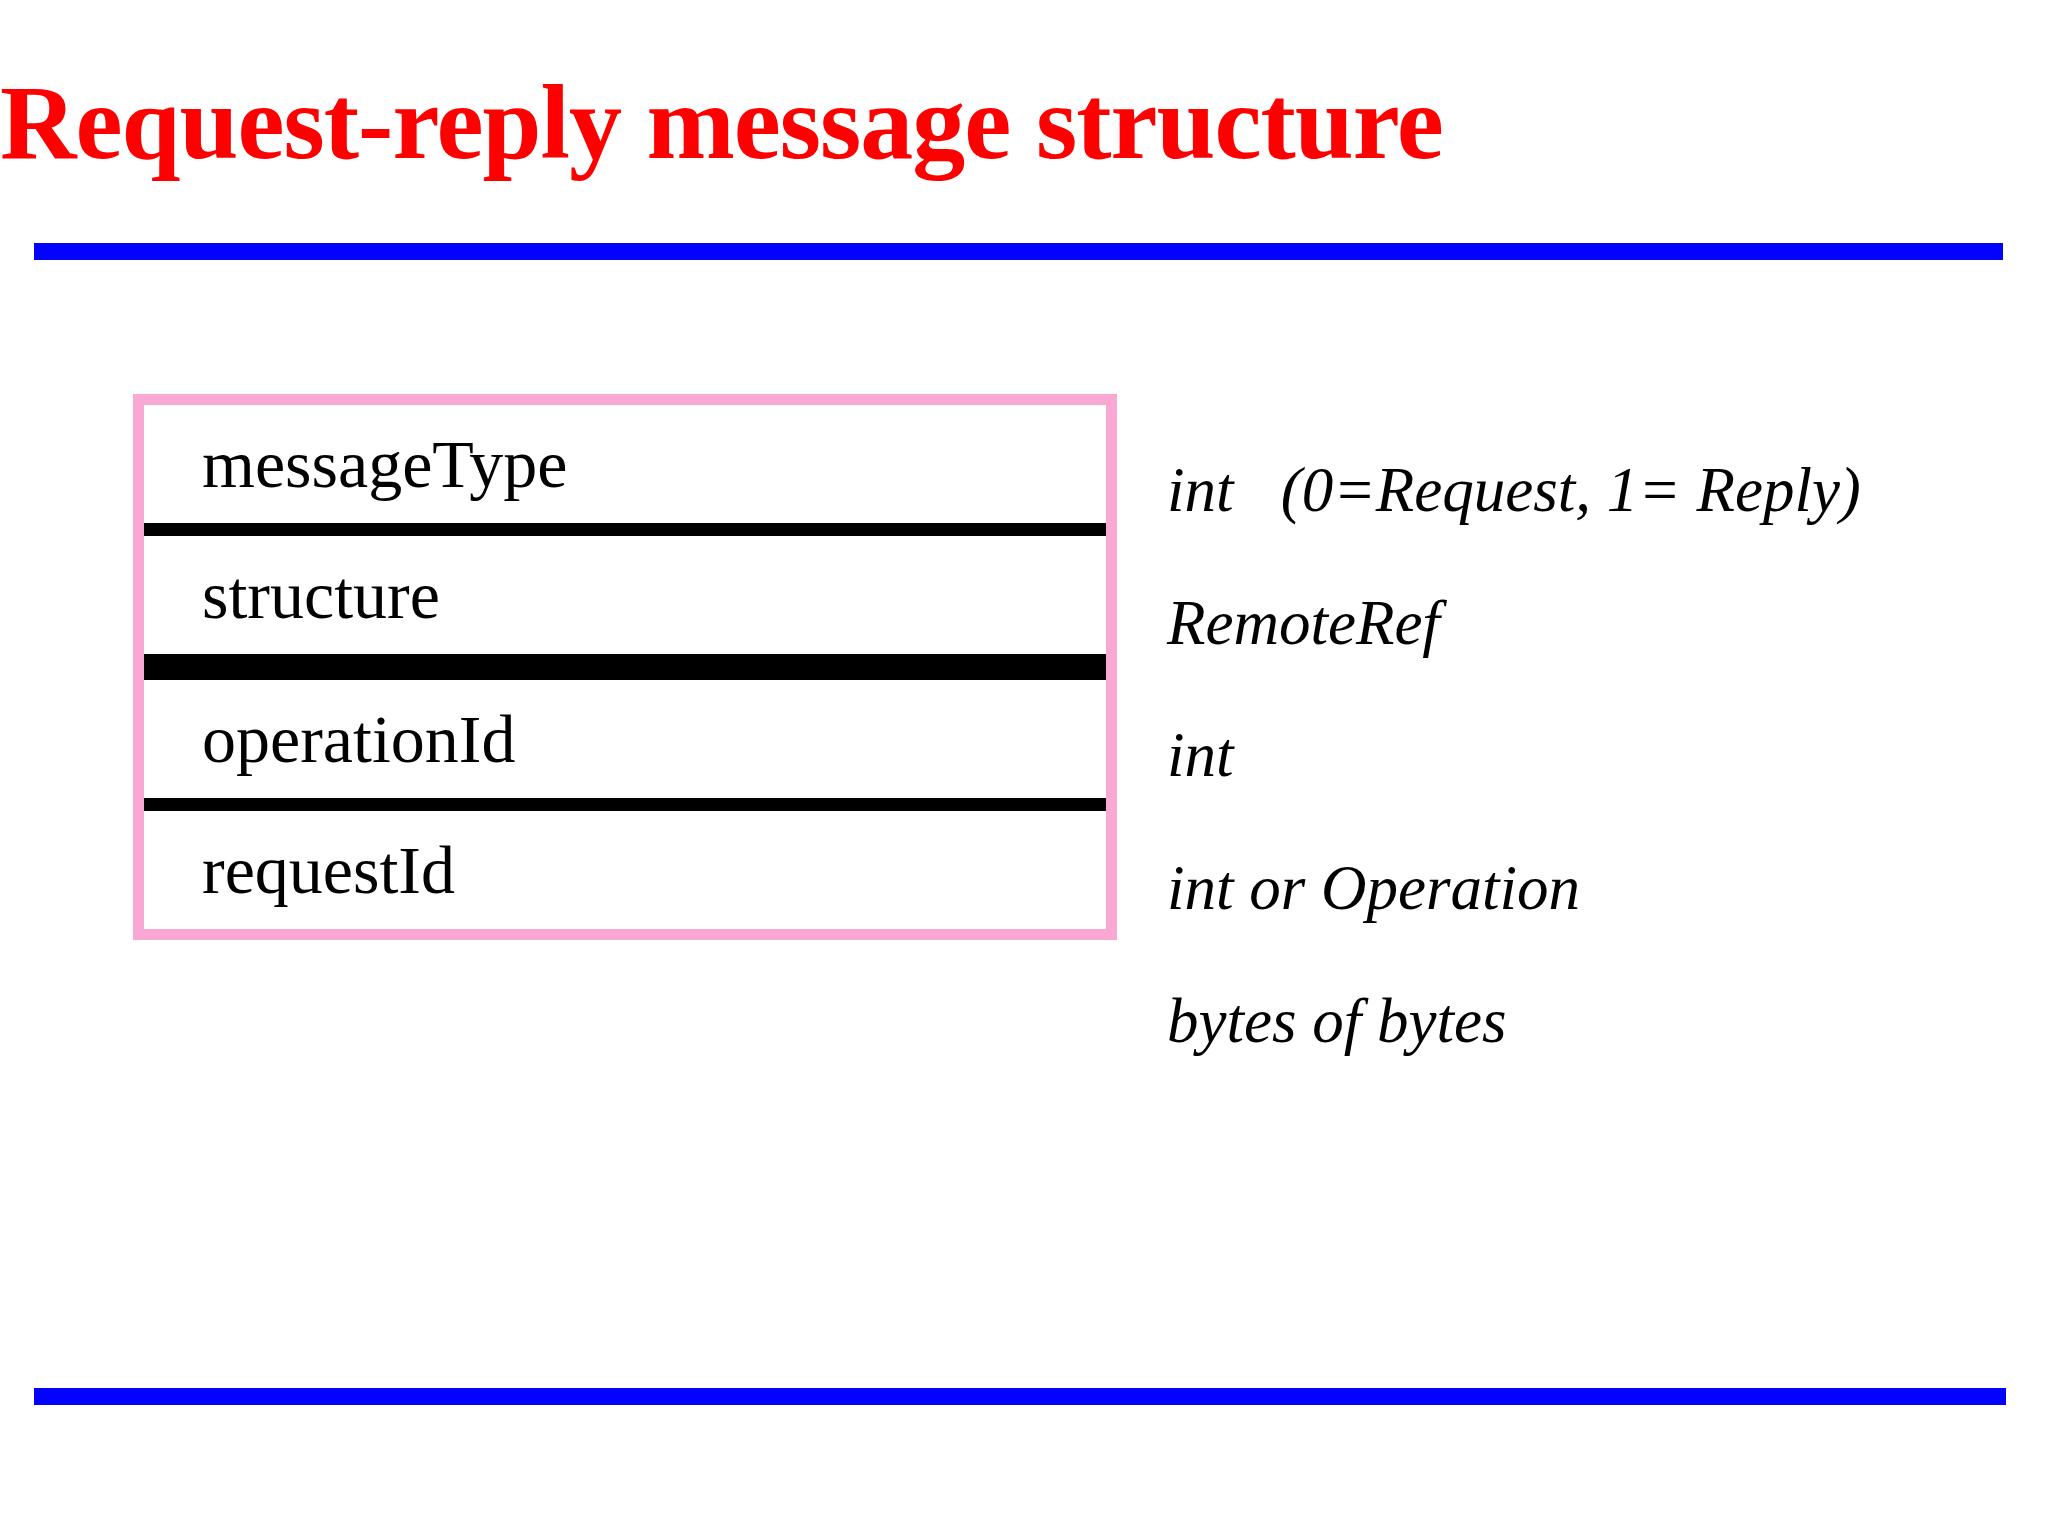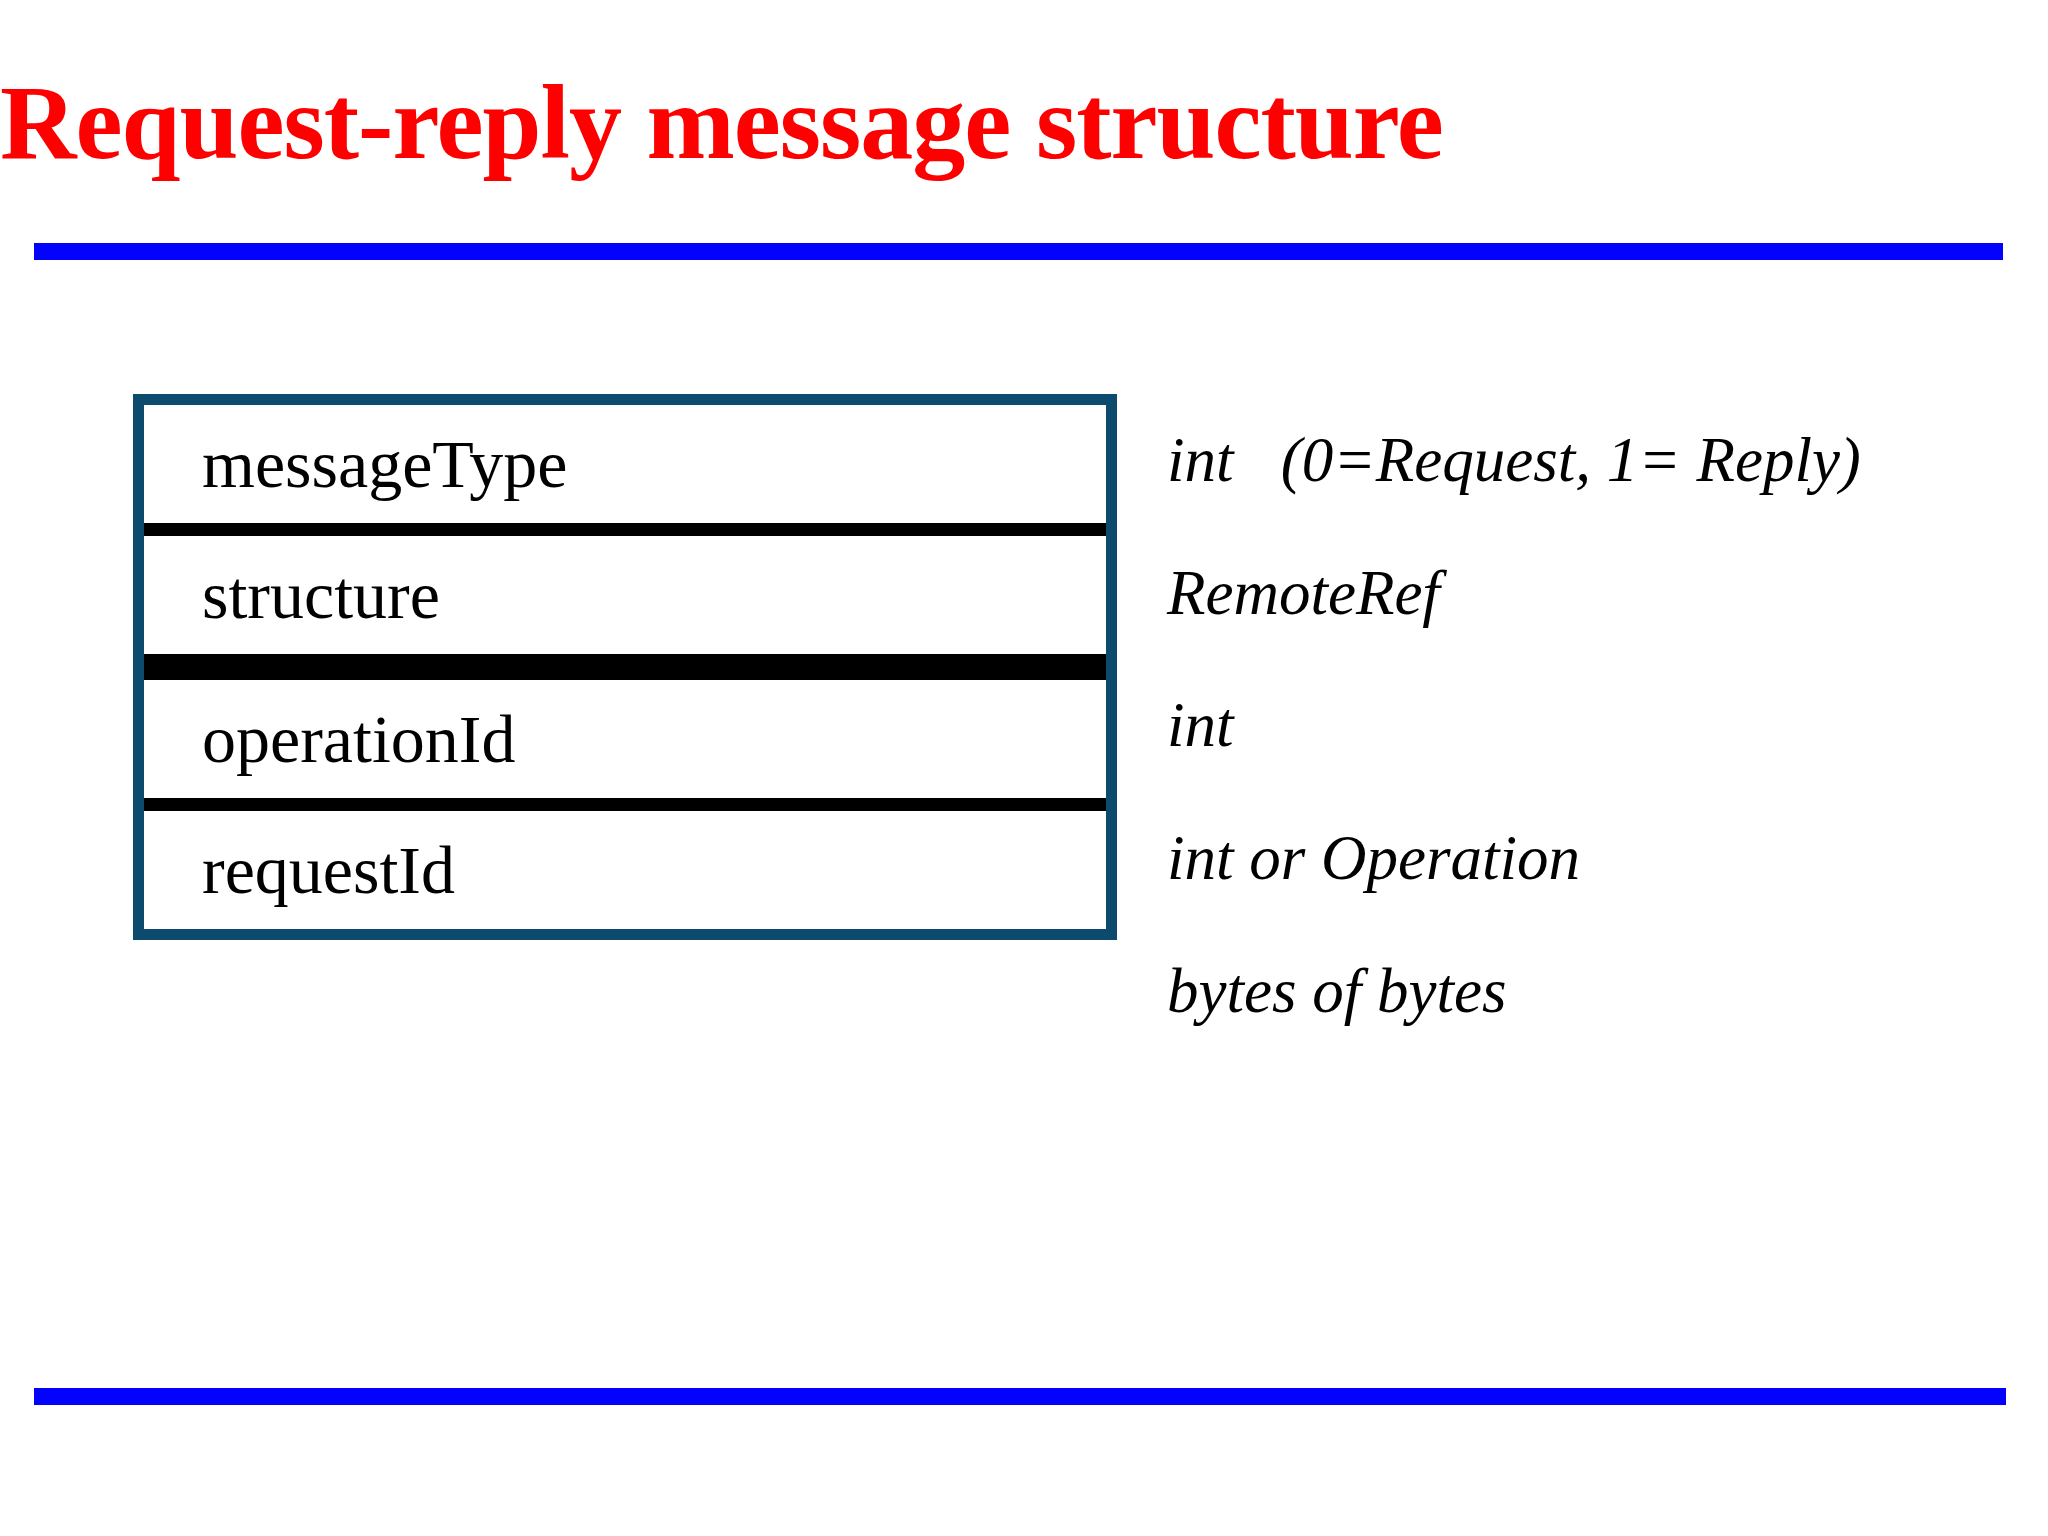--- a/index.html
+++ b/index.html
@@ -48,21 +48,21 @@
     width: 1972px;
   }
 
   
   .field-table {
     position: absolute;
     left: 133px;
     top: 394px;
     width: 984px;
     box-sizing: border-box;
-    border: 11px solid #0c4a6e;
+    border: 11px solid #f9a8d4;
     background: #fca5a5;
   }
   .field-row {
     height: 118px;
     display: flex;
     align-items: center;
     padding-left: 58px;
     box-sizing: border-box;
     background: #ffffff;
   }
@@ -82,21 +82,21 @@
     left: 1167px;
     top: 394px;
     width: 860px;
     height: 664px;
     display: flex;
     flex-direction: column;
   }
   .annotation-row {
     flex: 1 1 0;
     display: flex;
-    align-items: center;
+    align-items: flex-end;
   }
   .annotation-text {
     font-size: 63px;
     font-style: italic;
     color: #000000;
     white-space: pre; 
   }
 </style>
 </head>
 <body>

